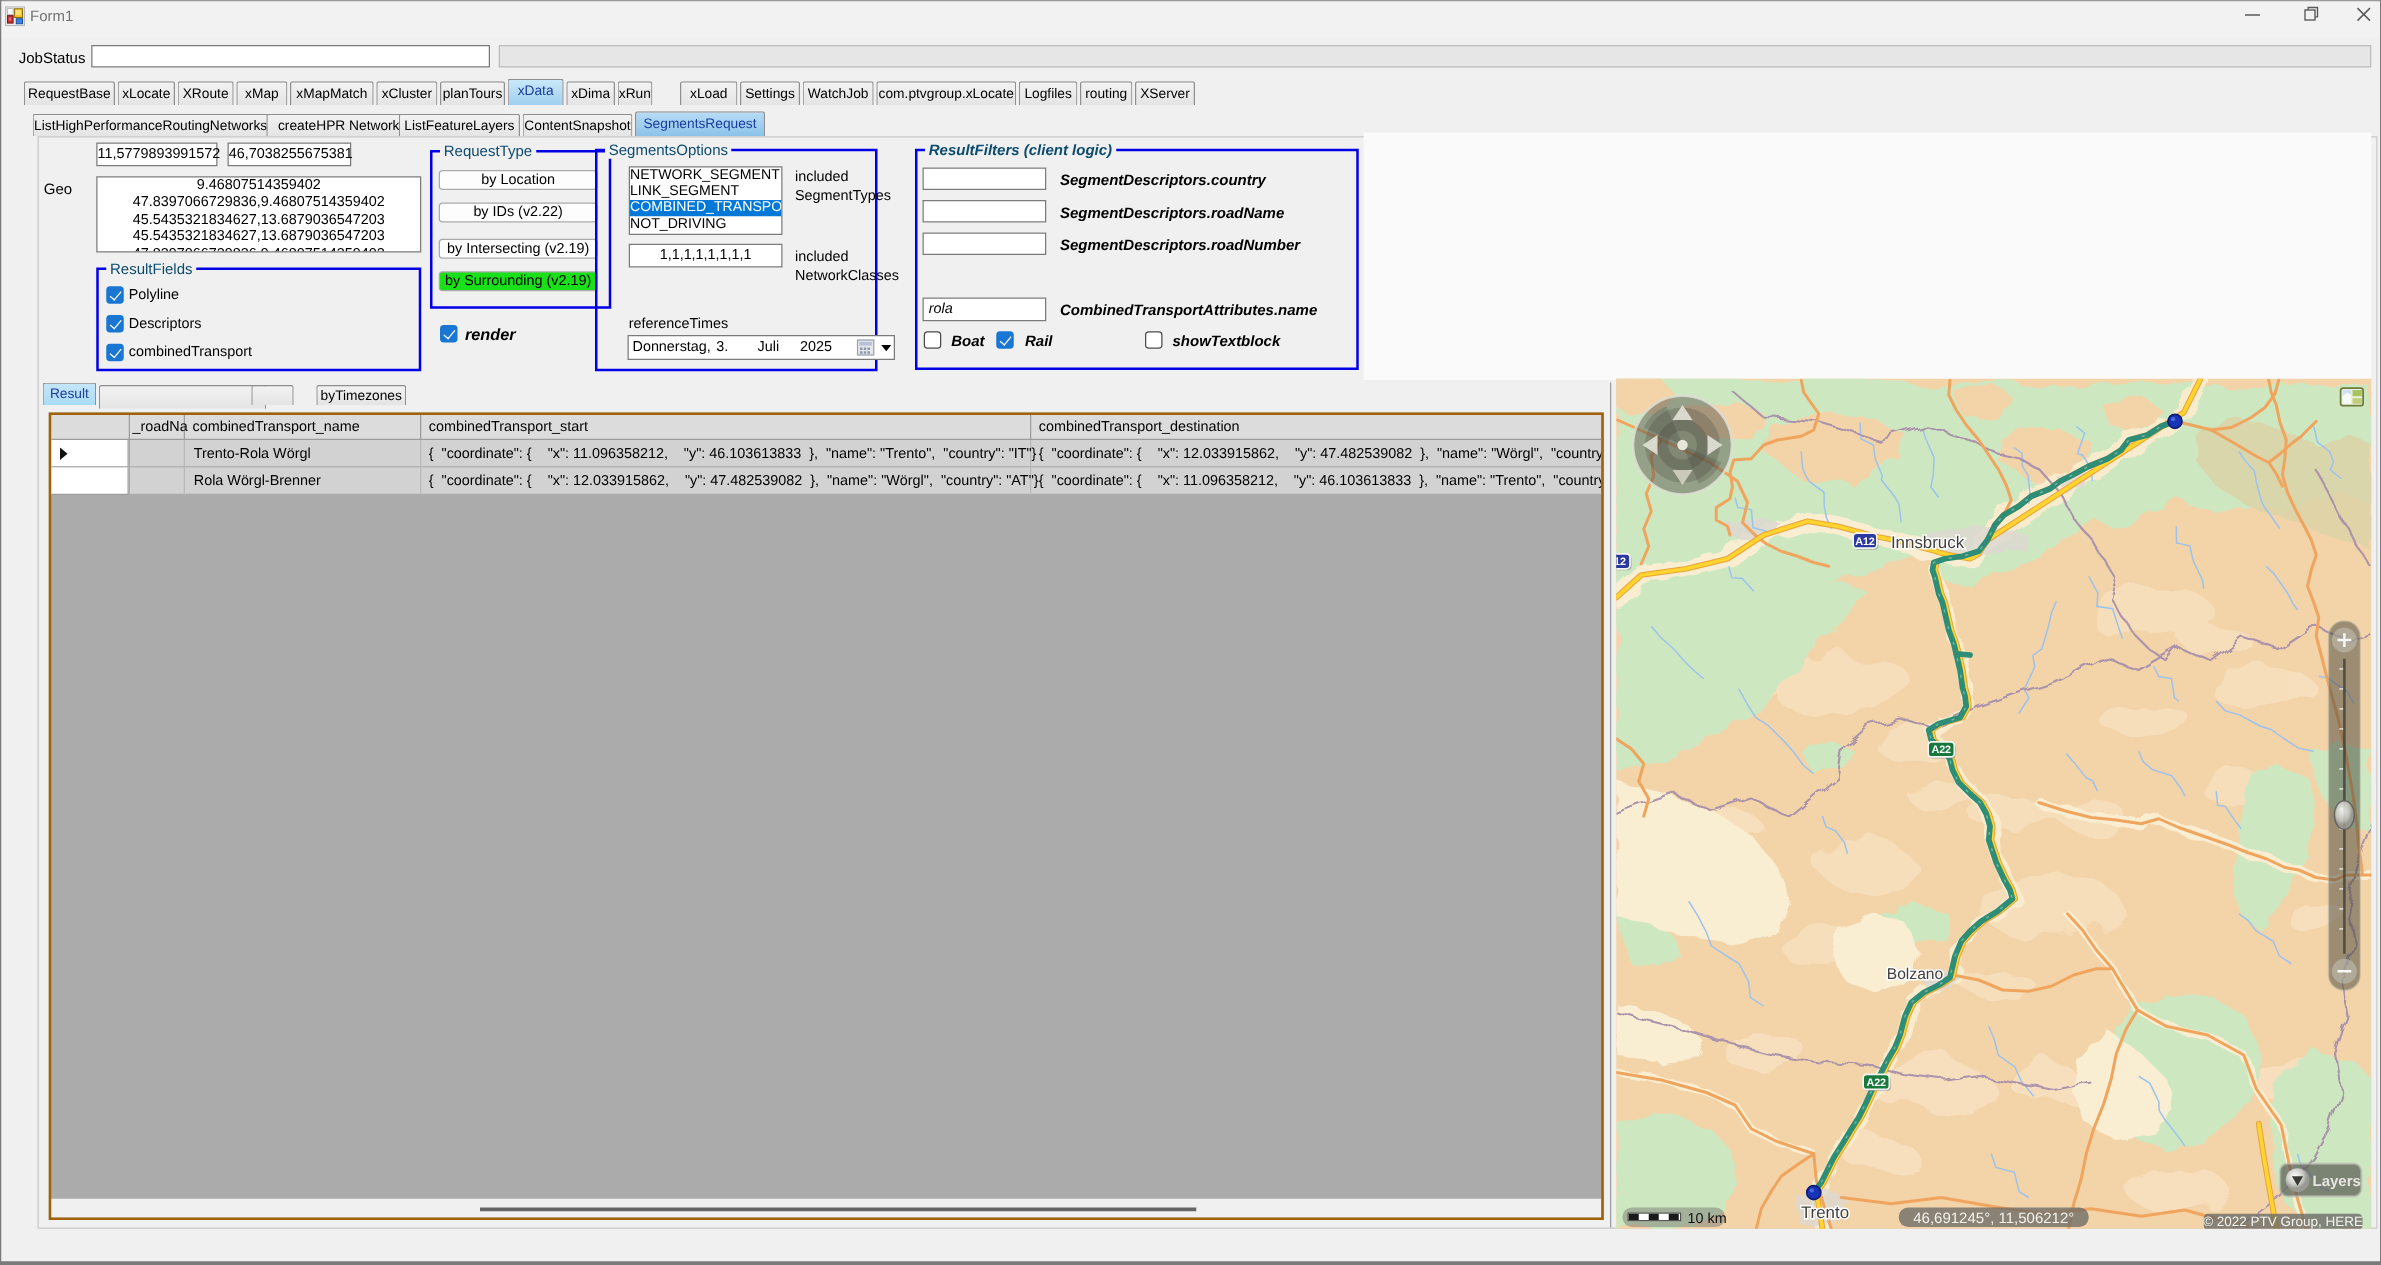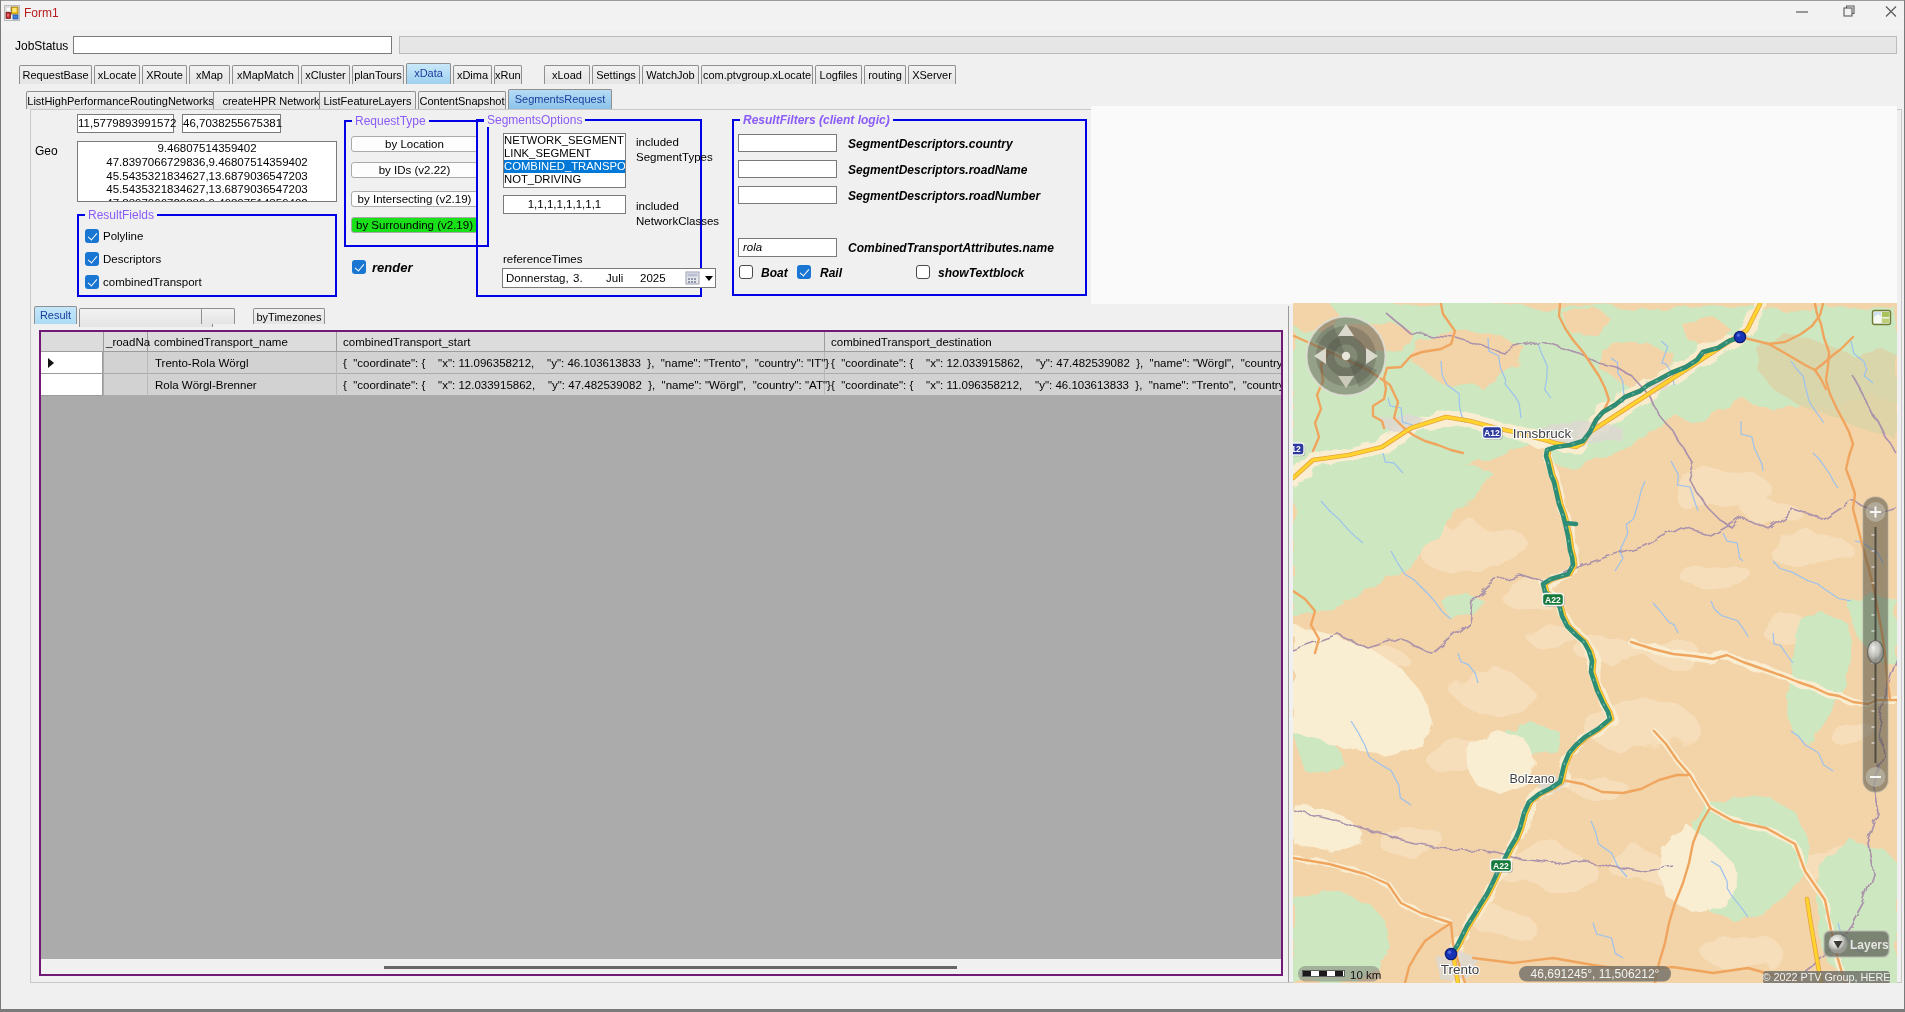--- a/index.html
+++ b/index.html
@@ -4,28 +4,28 @@
 <style>
 * { margin:0; padding:0; box-sizing:border-box; }
 html,body { width:1905px; height:1012px; overflow:hidden; }
 body { font-family:"Liberation Sans", sans-serif; background:#f0f0f0; position:relative; }
 .abs { position:absolute; }
 .tb { position:absolute; background:#fff; border:1px solid #7a7a7a; font-size:11.5px; color:#000; }
 .lbl { position:absolute; font-size:11.5px; color:#000; white-space:nowrap; }
 
 #frame { position:absolute; left:0; top:0; width:1905px; height:1012px; border:1px solid #7a7a7a; border-top:none; border-bottom:3px solid #7a7a7a; z-index:50; pointer-events:none; }
 #titlebar { position:absolute; left:0; top:0; width:1905px; height:30px; background:#f2f2f2; border-top:1px solid #9a9a9a; }
-#title-text { position:absolute; left:24px; top:5px; font-size:12px; color:#b91c1c; }
+#title-text { position:absolute; left:24px; top:5px; font-size:12px; color:#737373; }
 
 .tabrow { position:absolute; white-space:nowrap; }
 .tab { position:absolute; top:2px; bottom:0; background:linear-gradient(#f2f2f2,#e4e4e4); border:1px solid #8f8f8f; border-bottom:none; border-radius:2px 2px 0 0; font-size:11px; color:#000; text-align:center; padding-top:3px; overflow:hidden; white-space:nowrap; }
 .tab.sel { top:0; background:linear-gradient(#c9e8fa,#9fd0ef); color:#1a3e9c; z-index:3; }
 
 .gbox { position:absolute; border:2px solid #0000e6; }
-.gbox .gt { position:absolute; top:-8px; left:6px; background:#f0f0f0; color:#8b5cf6; font-size:12px; padding:0 3px; white-space:nowrap; }
+.gbox .gt { position:absolute; top:-8px; left:6px; background:#f0f0f0; color:#0c4a6e; font-size:12px; padding:0 3px; white-space:nowrap; }
 
 .btn { position:absolute; background:#fdfdfd; border:1px solid #aaaaaa; border-radius:3px; font-size:11.5px; text-align:center; color:#000; }
 
 .cb { position:absolute; width:14px; height:14px; border-radius:3px; }
 .cb.on { background:#1976d2; }
 .cb.on:after { content:""; position:absolute; left:4.5px; top:1.5px; width:4px; height:8px; border:solid #fff; border-width:0 1.8px 1.8px 0; transform:rotate(40deg); }
 .cb.off { background:#fff; border:1.4px solid #4a4a4a; }
 </style>
 </head>
 <body>
@@ -158,21 +158,21 @@
 
 <div class="abs" style="left:1288px;top:306px;width:1px;height:676px;background:#9a9a9a"></div>
 
 <div class="tabrow" style="left:0;top:306px;height:18px;width:1290px">
   <div class="tab sel" style="left:34px;width:43px;background:linear-gradient(#c5e6f9,#aadbf5);padding-top:2px">Result</div>
   <div class="tab" style="left:79px;width:134px;padding-top:18px">byCountry,RoadNumber</div>
   <div class="tab" style="left:201px;width:34px;padding-top:14px">By Type</div>
   <div class="tab" style="left:253px;width:72px;padding-top:2px">byTimezones</div>
 </div>
 
-<div class="abs" id="grid" style="left:39px;top:330px;width:1244px;height:646px;background:#ababab;border:2px solid #701a75;overflow:hidden;font-size:11.5px">
+<div class="abs" id="grid" style="left:39px;top:330px;width:1244px;height:646px;background:#ababab;border:2px solid #a16207;overflow:hidden;font-size:11.5px">
 
   <div class="abs" style="left:0;top:0;width:1240px;height:20px;background:#dcdcdc;border-bottom:1px solid #9c9c9c"></div>
   <div class="abs" style="left:62px;top:0;width:1px;height:20px;background:#9c9c9c"></div>
   <div class="abs" style="left:106px;top:0;width:1px;height:20px;background:#9c9c9c"></div>
   <div class="abs" style="left:295px;top:0;width:1px;height:20px;background:#9c9c9c"></div>
   <div class="abs" style="left:783px;top:0;width:1px;height:20px;background:#9c9c9c"></div>
   <div class="lbl" style="left:65px;top:4px">_roadNa</div>
   <div class="lbl" style="left:113px;top:4px">combinedTransport_name</div>
   <div class="lbl" style="left:302px;top:4px">combinedTransport_start</div>
   <div class="lbl" style="left:790px;top:4px">combinedTransport_destination</div>

